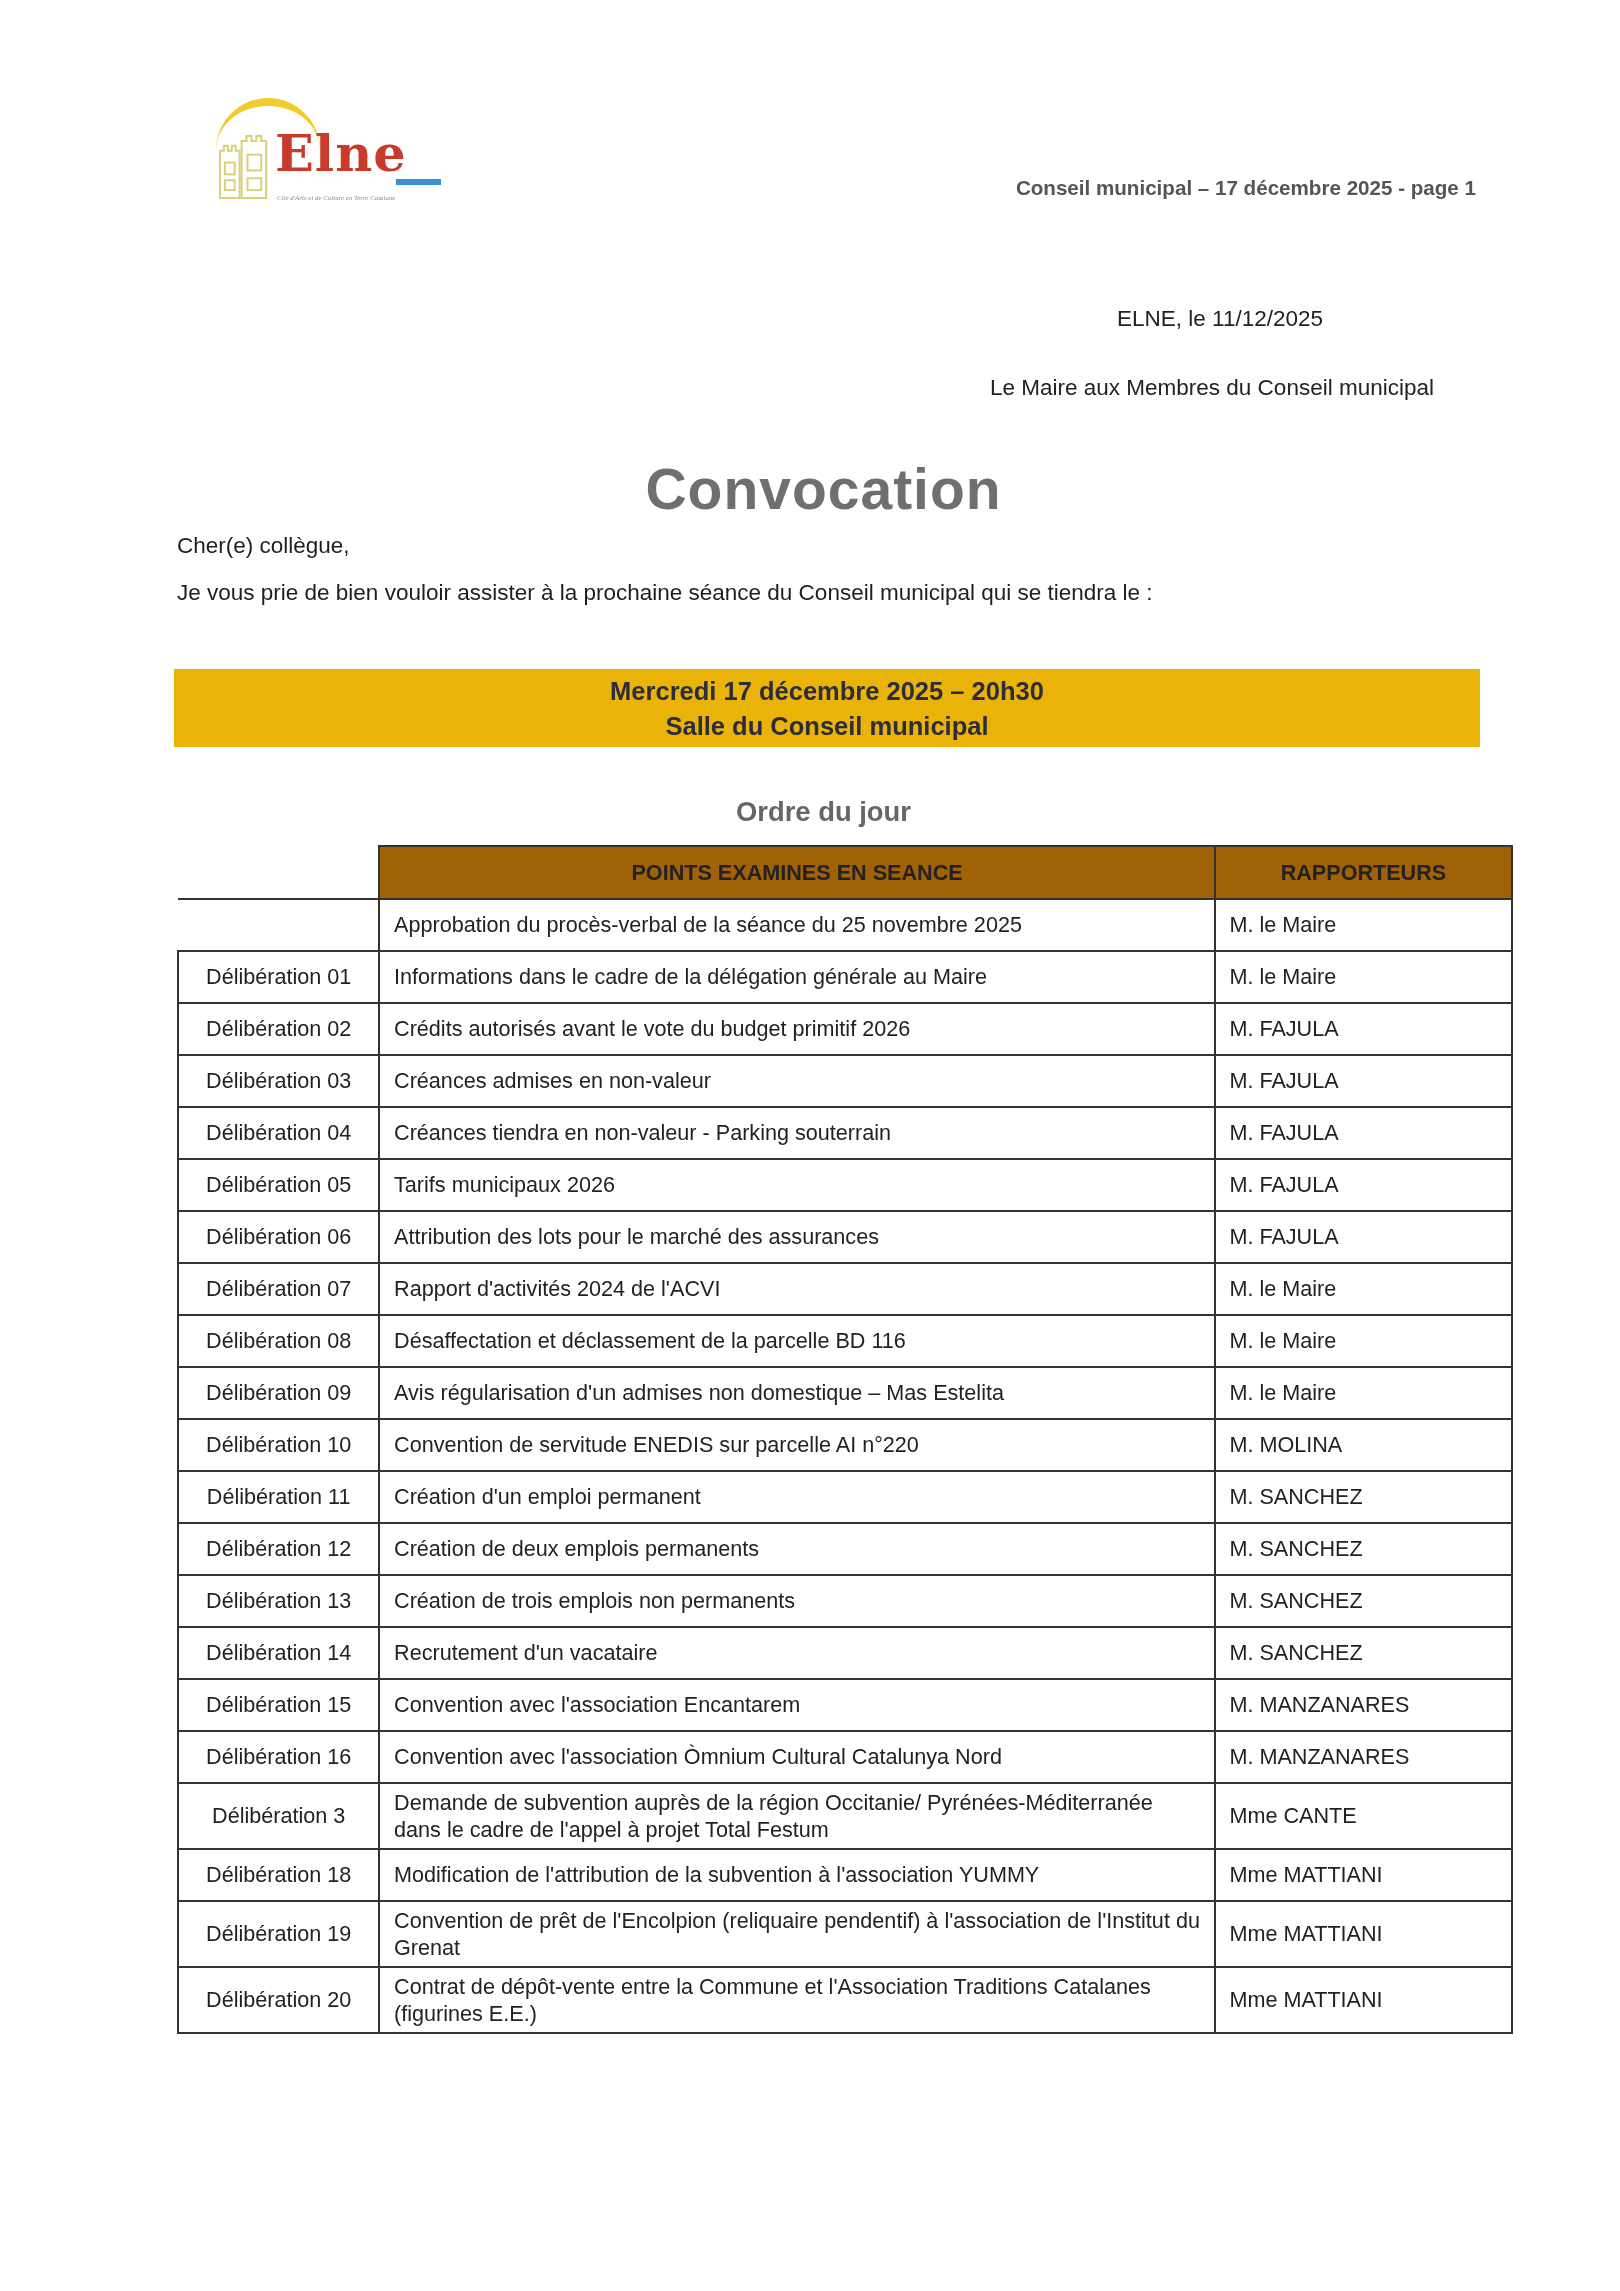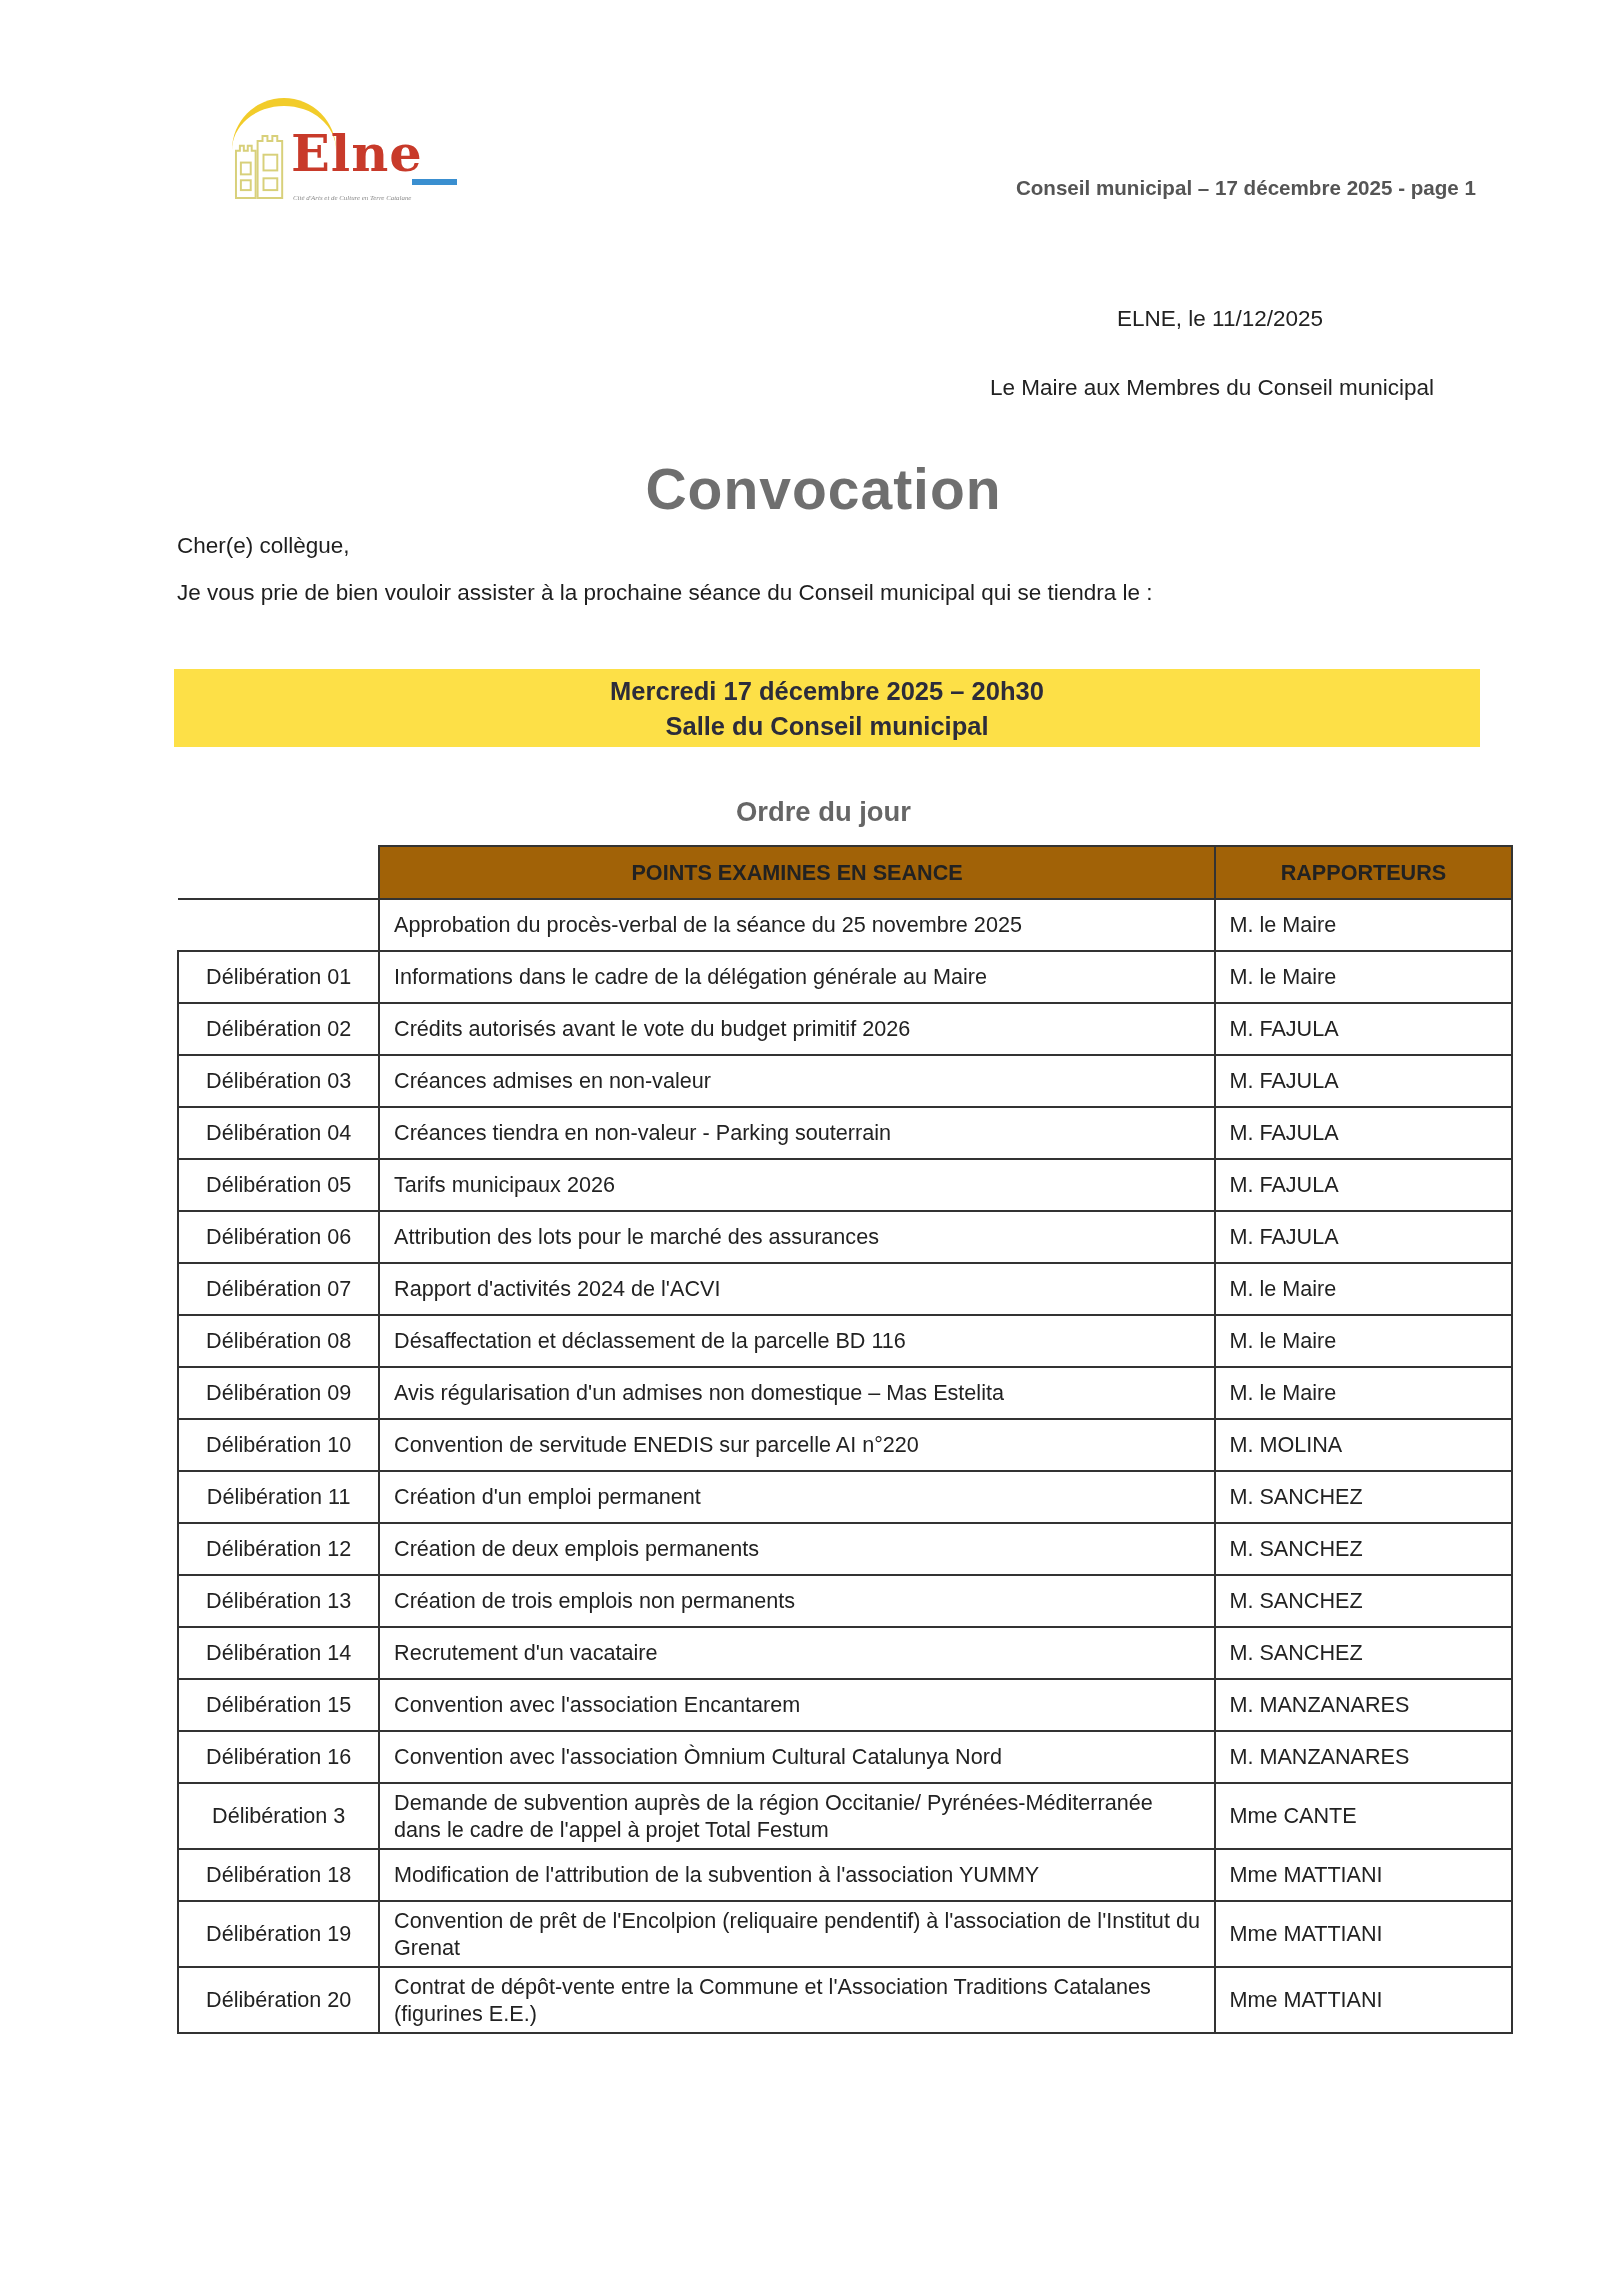--- a/index.html
+++ b/index.html
@@ -1,40 +1,40 @@
 <!DOCTYPE html>
 <html><head>
 <meta charset="utf-8">
 <style>
   html, body { margin: 0; padding: 0; background: #ffffff; }
   body { width: 1620px; height: 2292px; position: relative; overflow: hidden;
          font-family: "Liberation Sans", "DejaVu Sans", sans-serif; color: #1e1e1e; }
   .abs { position: absolute; }
 
   
-  #logo { left: 230px; top: 96px; width: 245px; height: 108px; text-decoration: underline; }
+  #logo { left: 214px; top: 96px; width: 245px; height: 108px; text-decoration: underline; }
   #logo .arch { position: absolute; left: 2px; top: 2px; width: 104px; height: 55px;
                 border-top: 8.8px solid #f2cc2a; border-radius: 59px 59px 0 0; box-sizing: border-box; }
   #logo .towers { position: absolute; left: 3.9px; top: 37px; }
   #logo .word { position: absolute; left: 61px; top: 27.4px; font-family: "DejaVu Serif", serif;
                 font-size: 51px; font-weight: bold; color: #c83a2a; letter-spacing: 1px; }
   #logo .bar { position: absolute; left: 182px; top: 83px; width: 45px; height: 5.9px; background: #3a8fd0; }
   #logo .tagline { position: absolute; left: 63px; top: 98px; font-family: "Liberation Serif", serif;
                    font-style: italic; font-size: 6.9px; color: #888; white-space: nowrap; }
 
   #page-header { right: 144px; top: 176px; font-size: 20.6px; font-weight: bold; color: #555; }
   #date-line { left: 1117px; top: 306px; font-size: 22.5px; color: #222; }
   #recipient-line { left: 990px; top: 375px; font-size: 22.5px; color: #222; }
 
   #doc-title { left: 0; width: 1647px; top: 456px; text-align: center; font-size: 57px;
                font-weight: bold; color: #6f6f6f; letter-spacing: 1px; }
   #salutation { left: 177px; top: 533px; font-size: 22.5px; }
   #intro { left: 177px; top: 580px; font-size: 22.5px; }
 
-  #meeting-banner { left: 174px; top: 669px; width: 1306px; height: 78px; background: #fde047;
+  #meeting-banner { left: 174px; top: 669px; width: 1306px; height: 78px; background: #eab308;
                     text-align: center; }
   #meeting-banner .l1 { font-size: 25.5px; font-weight: bold; color: #2c2c3a; margin-top: 4.9px; line-height: 35px; }
   #meeting-banner .l2 { font-size: 25.5px; font-weight: bold; color: #2c2c3a; line-height: 35px; }
 
   #agenda-title { left: 0; width: 1647px; top: 796px; text-align: center; font-size: 27.4px;
                   font-weight: bold; color: #666; }
 
   #agenda-table { left: 177px; top: 845px; border-collapse: collapse; font-size: 21.6px; color: #222; }
   #agenda-table td, #agenda-table th { border: 2px solid #333; padding: 0 13.7px; vertical-align: middle; }
   #agenda-table th { background: #a16207; font-weight: bold; height: 51px; font-size: 21.6px; text-align: center; }

